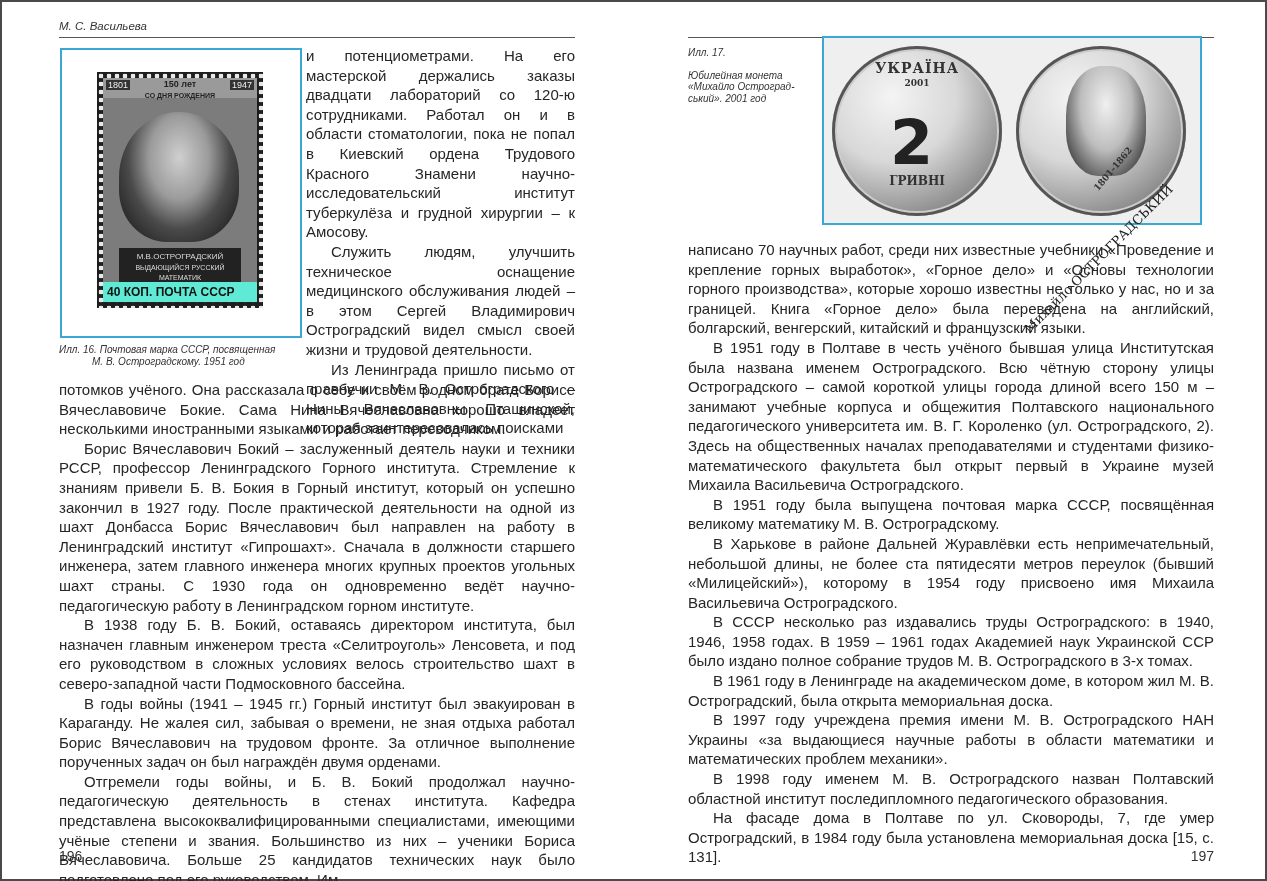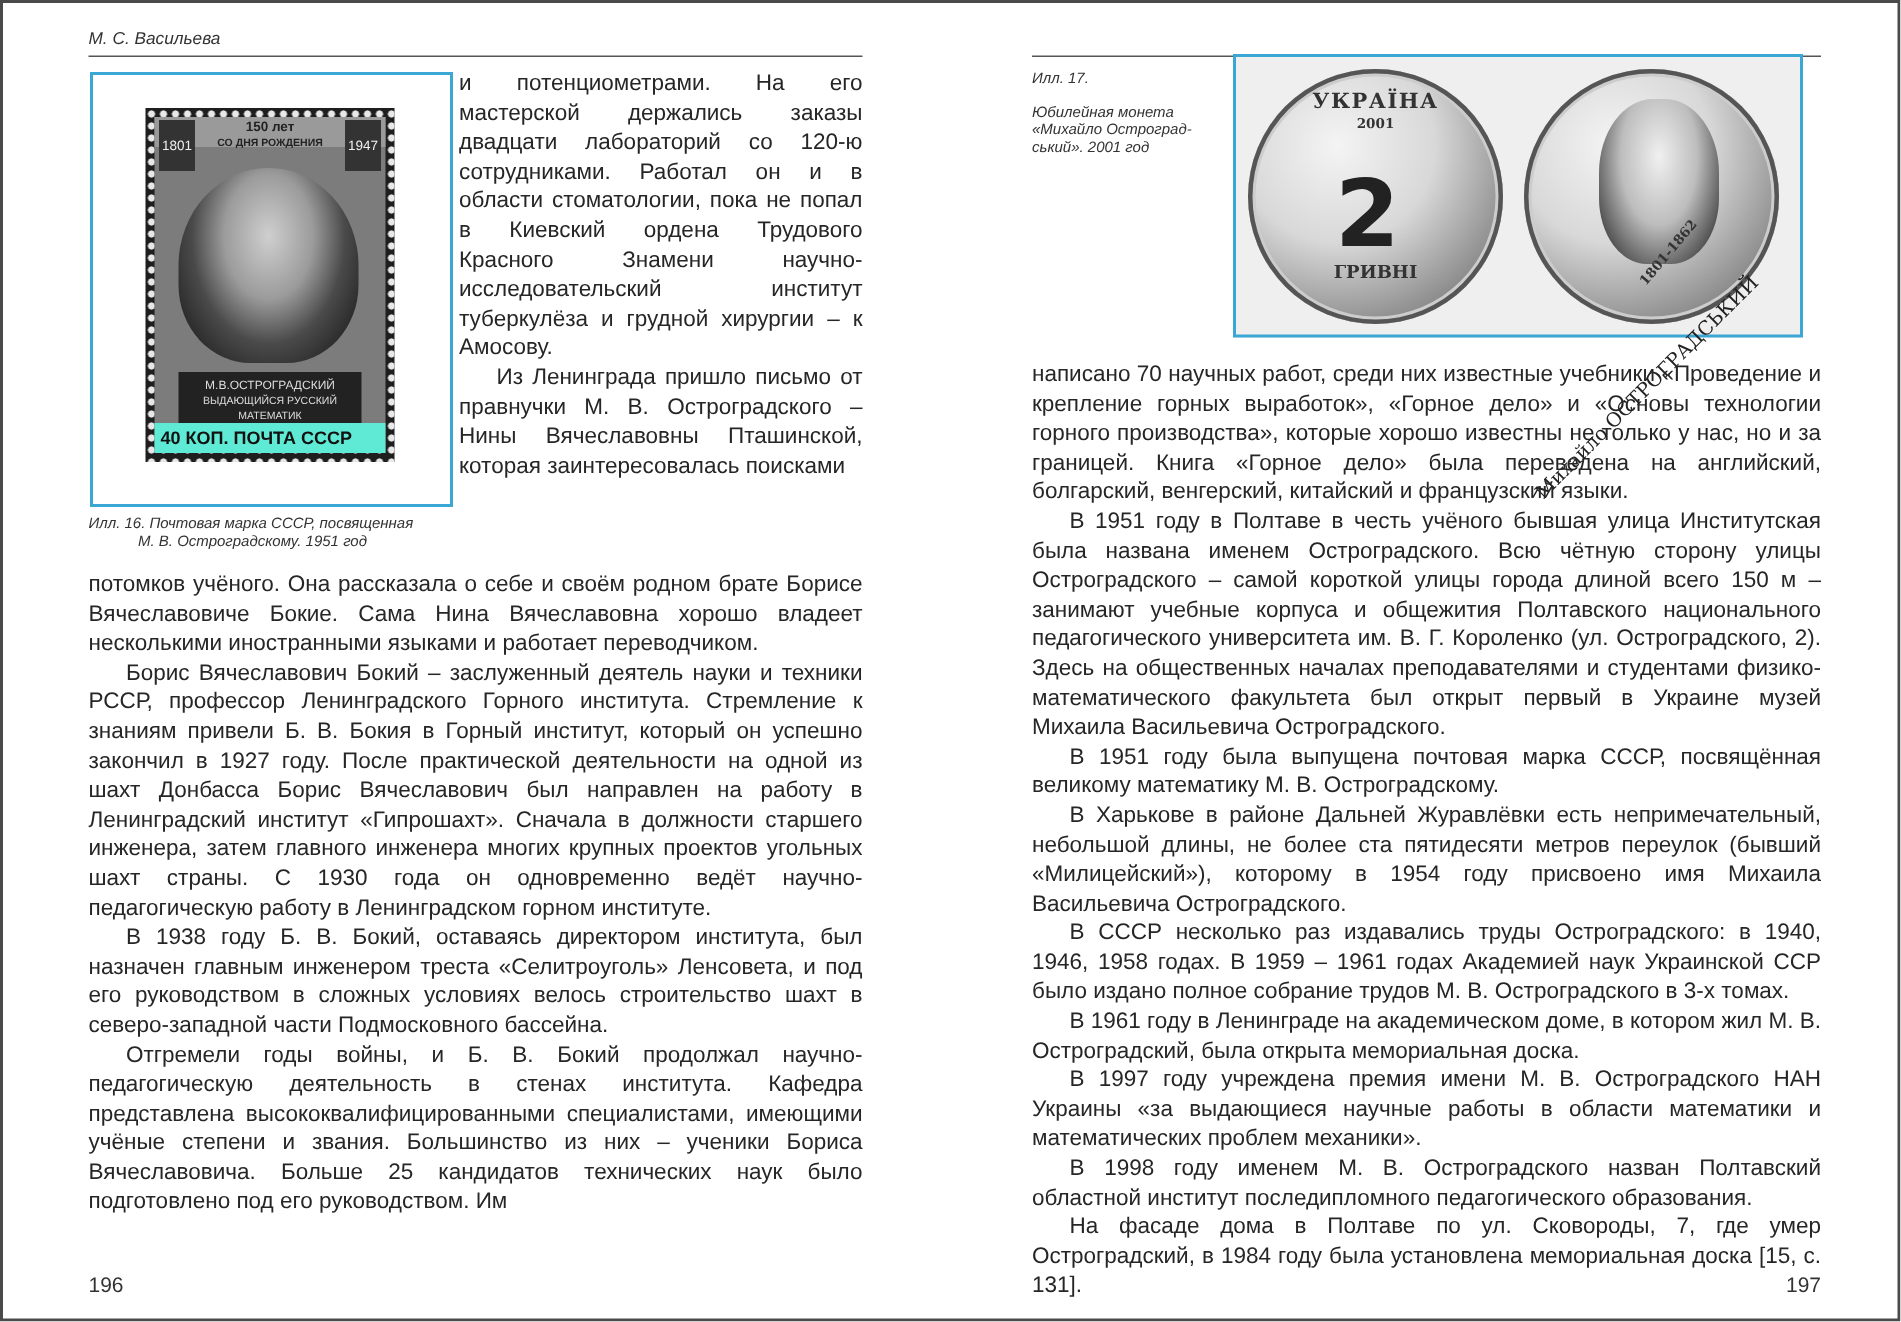--- a/index.html
+++ b/index.html
@@ -22,21 +22,21 @@
   .page.left .folio { left: 0; }
   .page.right .folio { right: 0; }
 
   
   .fig16 { position: absolute; left: 1px; top: 48px; width: 238px; height: 286px; border: 2px solid #3aa7d4; background: #fff; }
   .stamp { position: absolute; left: 35px; top: 22px; width: 166px; height: 236px; background: #1e1e1e; }
   .stamp .perf { position: absolute; inset: 0; background:
       radial-gradient(circle at 50% 50%, #fff 2.2px, transparent 2.6px) 0 0 / 8px 8px; opacity: .9; }
   .stamp .inner { position: absolute; left: 6px; top: 6px; right: 6px; bottom: 6px; background: #7c7c7c; }
   .stamp .topband { position: absolute; left: 6px; right: 6px; top: 6px; height: 20px; background: #9a9a9a; color: #222; font-size: 9px; font-weight: bold; text-align: center; line-height: 12px; }
-  .stamp .yr { position: absolute; top: 8px; font-size: 9px; color: #f0f0f0; background: #333; padding: 12px 2px; }
+  .stamp .yr { position: absolute; top: 8px; font-size: 9px; color: #f0f0f0; background: #333; padding: 0 2px; }
   .stamp .portrait { position: absolute; left: 22px; top: 40px; width: 120px; height: 130px; border-radius: 50% 50% 40% 40%; background: radial-gradient(ellipse at 50% 35%, #cfcfcf 0%, #9b9b9b 35%, #4a4a4a 60%, #252525 85%); }
   .stamp .plate { position: absolute; left: 22px; right: 22px; top: 176px; height: 40px; background: #222; color: #ddd; font-size: 8px; text-align: center; line-height: 12px; padding-top: 3px; box-sizing: border-box; }
   .stamp .bottom { position: absolute; left: 6px; right: 6px; bottom: 6px; height: 20px; background: #5eead4; color: #111; font-size: 12px; font-weight: bold; line-height: 20px; padding-left: 4px; white-space: nowrap; overflow: hidden; }
   .cap16 { position: absolute; left: 0; top: 344px; width: 240px; font-style: italic; font-size: 10px; line-height: 12px; color: #333; }
   .cap16 .l2 { padding-left: 33px; display: block; }
 
   .col-right-of-fig { position: absolute; left: 247px; top: 46px; width: 269px; }
   .col-full-left { position: absolute; left: 0; top: 380px; width: 516px; }
 
   
@@ -83,27 +83,29 @@
       <div class="bottom">40 КОП. ПОЧТА СССР</div>
     </div>
   </div>
   <div class="cap16">
     <span>Илл. 16.  Почтовая марка СССР, посвященная</span>
     <span class="l2">М. В. Остроградскому. 1951 год</span>
   </div>
 
   <div class="col-right-of-fig body-text">
     <p class="cont">и потенциометрами. На его мастерской держались заказы двадцати лабораторий со 120-ю сотрудниками. Работал он и в области стоматологии, пока не попал в Киевский ордена Трудового Красного Знамени научно-исследовательский институт туберкулёза и грудной хирургии – к Амосову.</p>
+    <p>Служить людям, улучшить техническое оснащение медицинского обслуживания людей – в этом Сергей Владимирович Остроградский видел смысл своей жизни и трудовой деятельности.</p>
     <p>Из Ленинграда пришло письмо от правнучки М. В. Остроградского – Нины Вячеславовны Пташинской, которая заинтересовалась поисками</p>
   </div>
 
   <div class="col-full-left body-text">
     <p class="cont">потомков учёного. Она рассказала о себе и своём родном брате Борисе Вячеславовиче Бокие. Сама Нина Вячеславовна хорошо владеет несколькими иностранными языками и работает переводчиком.</p>
     <p>Борис Вячеславович Бокий – заслуженный деятель науки и техники РССР, профессор Ленинградского Горного института. Стремление к знаниям привели Б. В. Бокия в Горный институт, который он успешно закончил в 1927 году. После практической деятельности на одной из шахт Донбасса Борис Вячеславович был направлен на работу в Ленинградский институт «Гипрошахт». Сначала в должности старшего инженера, затем главного инженера многих крупных проектов угольных шахт страны. С 1930 года он одновременно ведёт научно-педагогическую работу в Ленинградском горном институте.</p>
     <p>В 1938 году Б. В. Бокий, оставаясь директором института, был назначен главным инженером треста «Селитроуголь» Ленсовета, и под его руководством в сложных условиях велось строительство шахт в северо-западной части Подмосковного бассейна.</p>
+    <p>В годы войны (1941 – 1945 гг.) Горный институт был эвакуирован в Караганду. Не жалея сил, забывая о времени, не зная отдыха работал Борис Вячеславович на трудовом фронте. За отличное выполнение порученных задач он был награждён двумя орденами.</p>
     <p>Отгремели годы войны, и Б. В. Бокий продолжал научно-педагогическую деятельность в стенах института. Кафедра представлена высококвалифицированными специалистами, имеющими учёные степени и звания. Большинство из них – ученики Бориса Вячеславовича. Больше 25 кандидатов технических наук было подготовлено под его руководством. Им</p>
   </div>
 
   <div class="folio">196</div>
 </div>
 
 <div class="page right">
   <div class="rule"></div>
 
   <div class="cap17">

